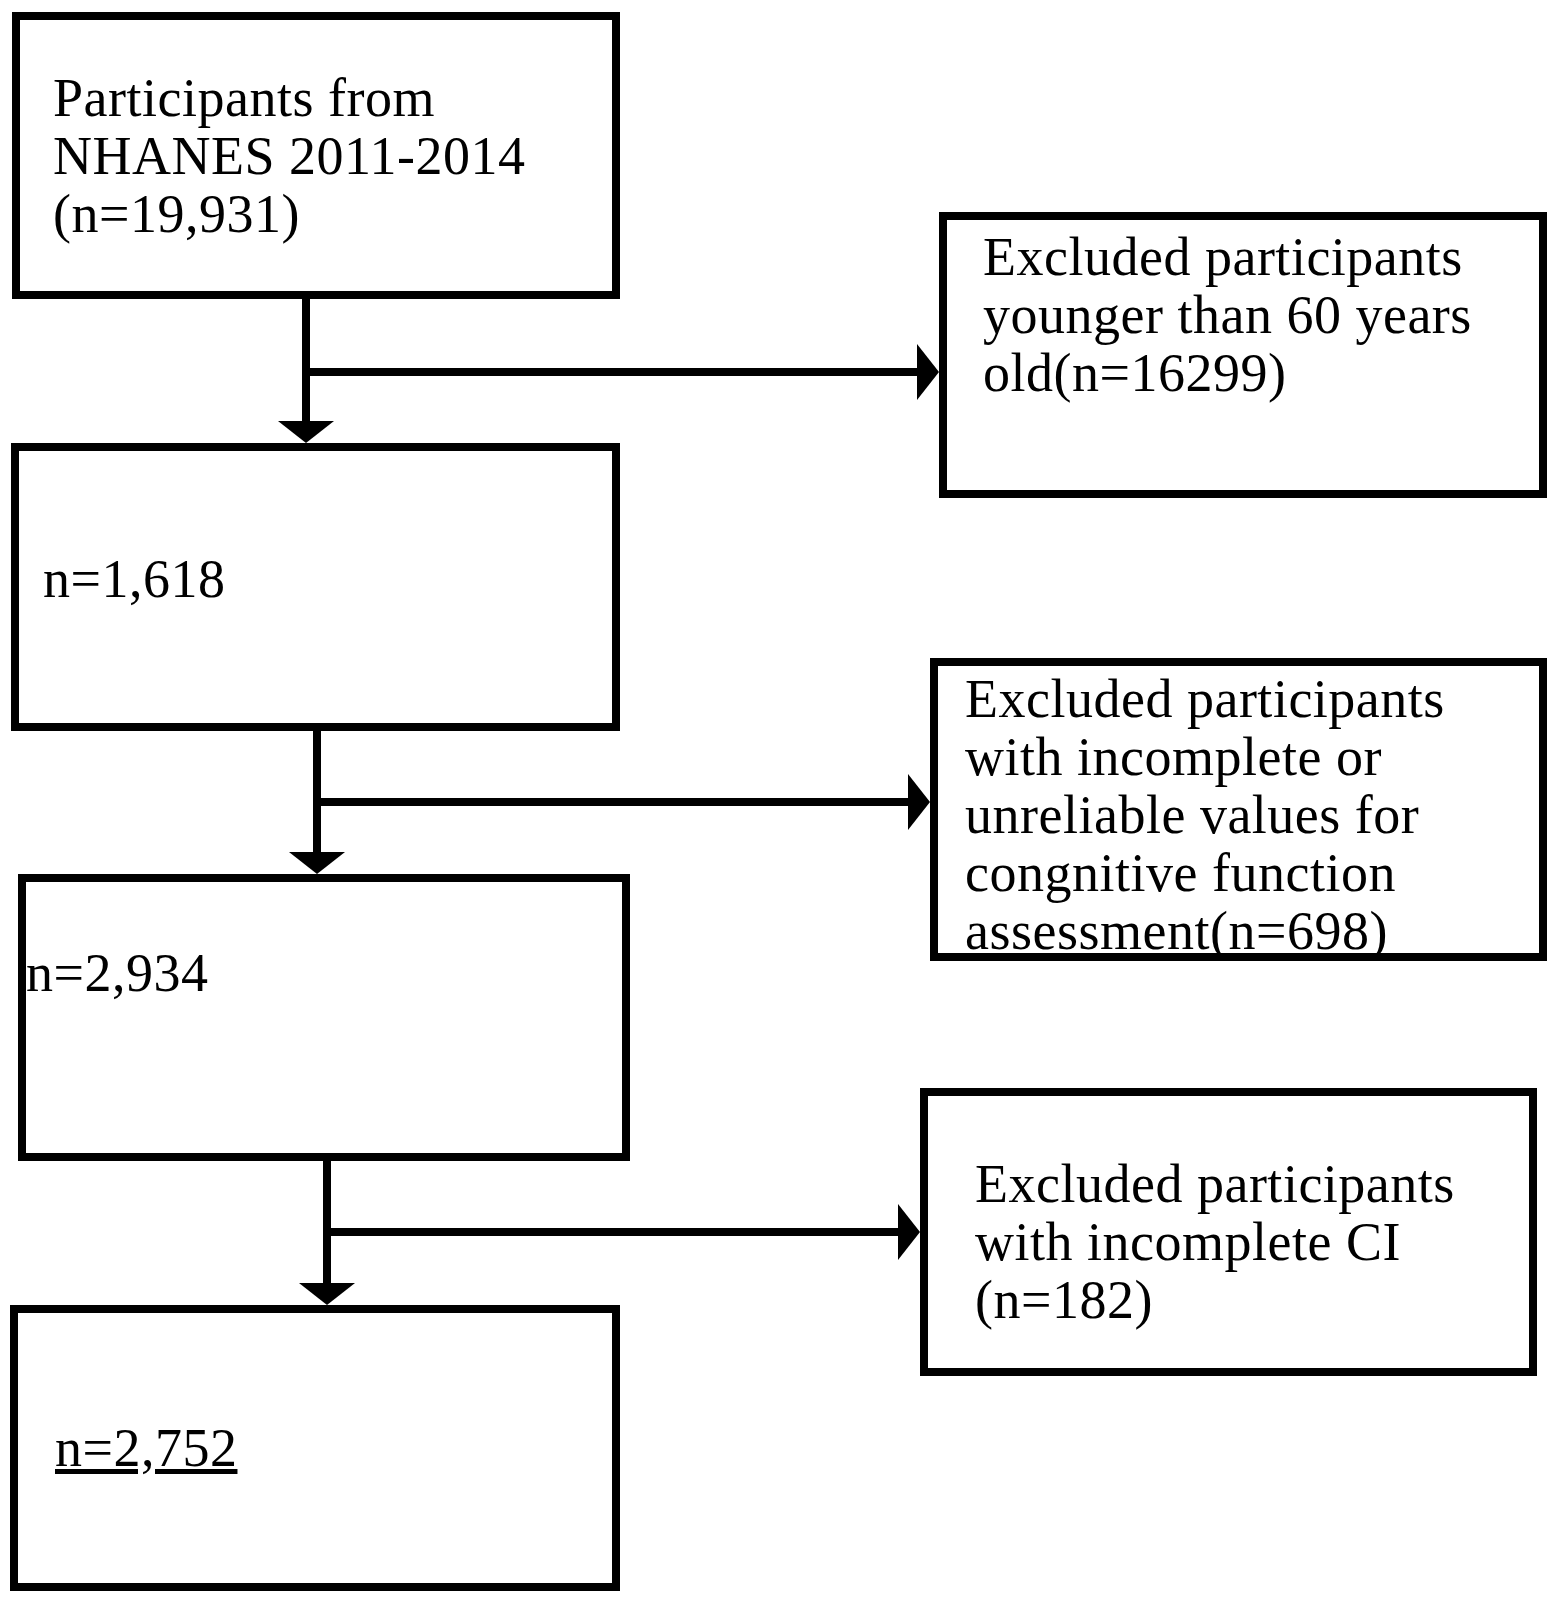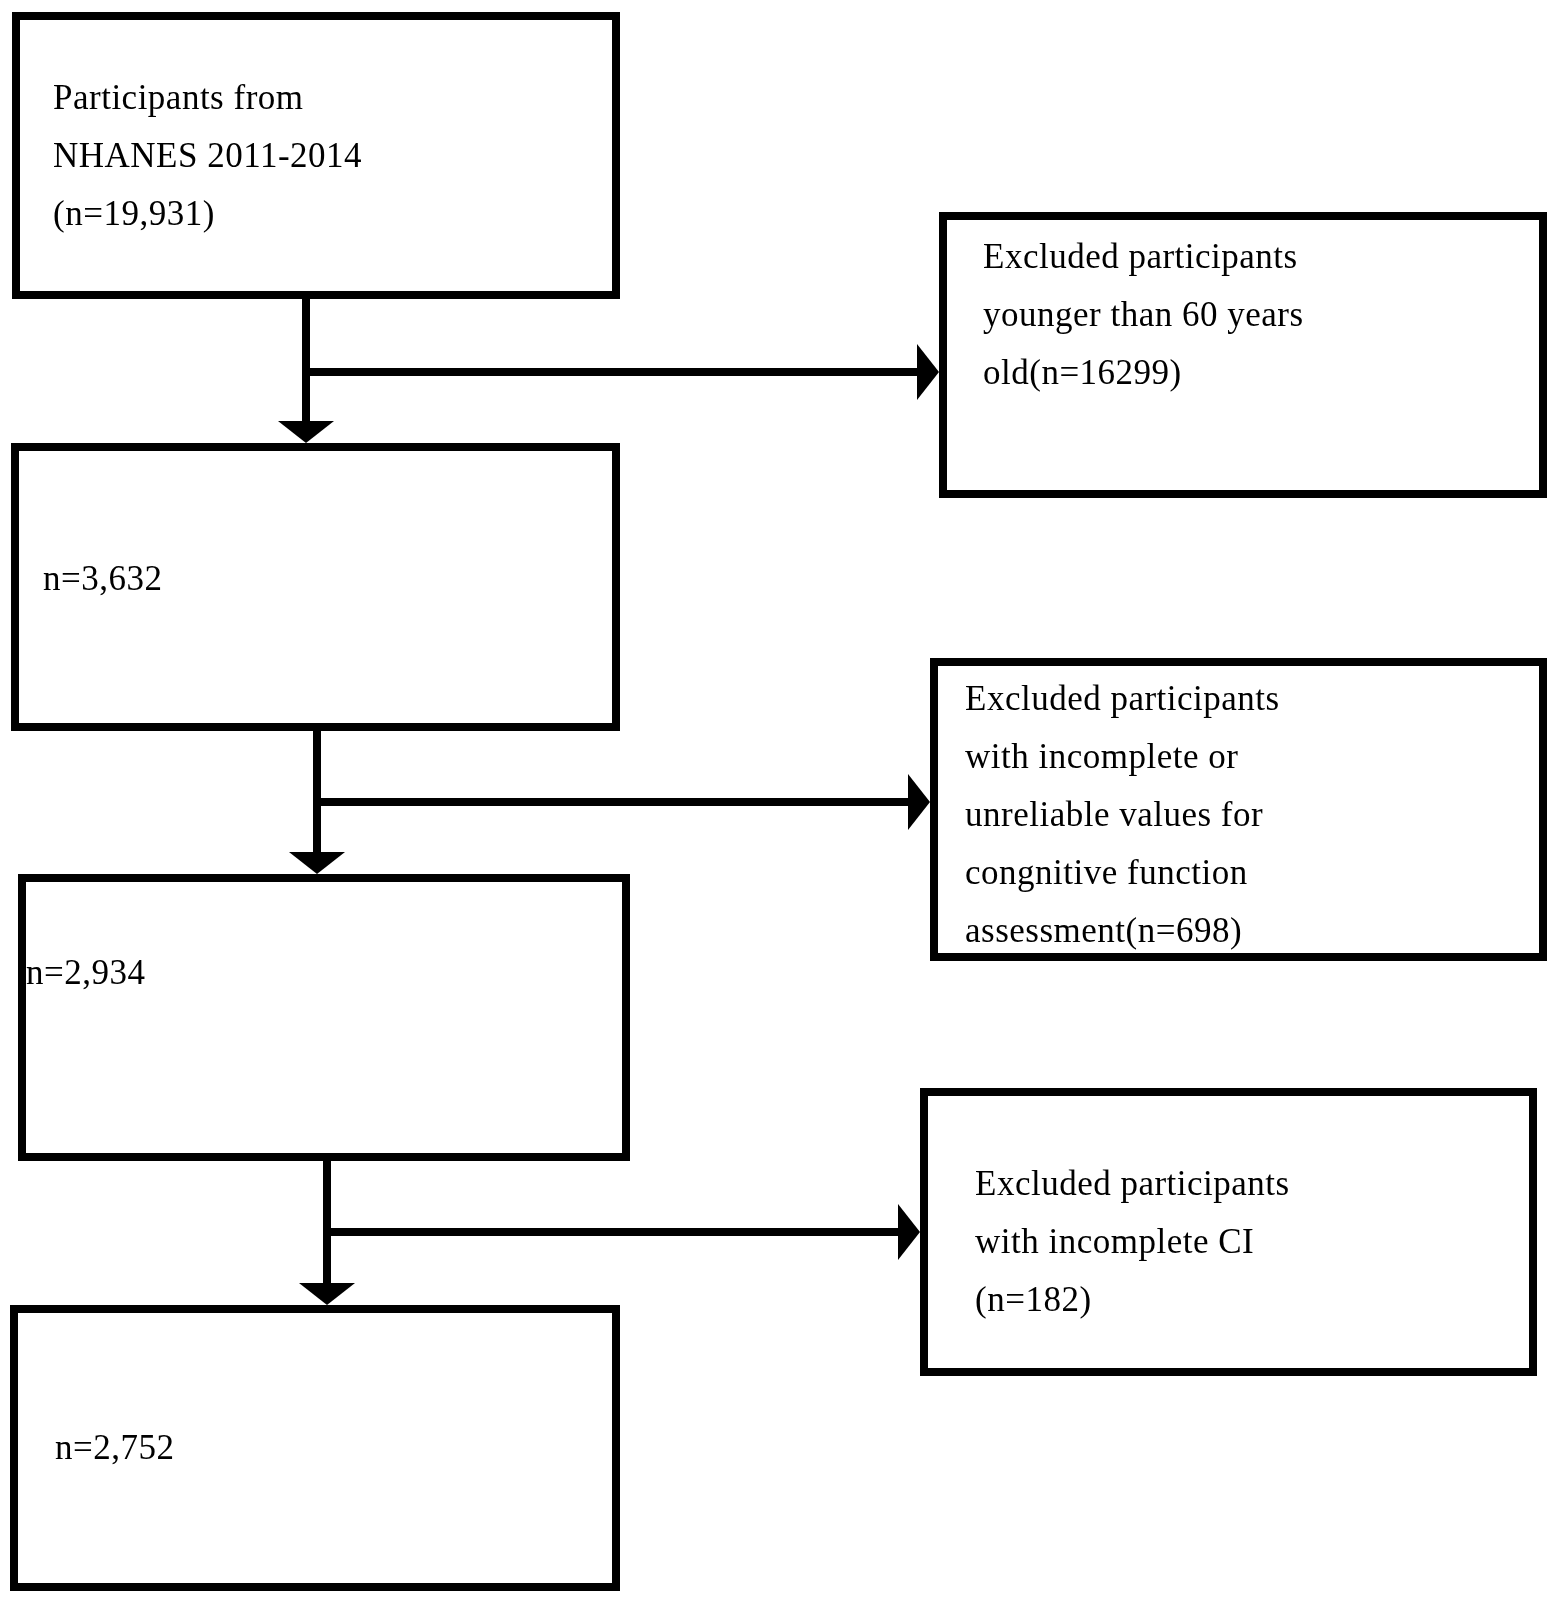--- a/index.html
+++ b/index.html
@@ -20,33 +20,33 @@
     box-sizing: border-box;
     border: 8px solid #000000;
     background: #ffffff;
     display: flex;
     align-items: center;
   }
   .box.top-align {
     align-items: flex-start;
   }
   .box-text {
-    font-size: 35px;
+    font-size: 54px;
     line-height: 58px;
     color: #000000;
     white-space: pre-line;
     letter-spacing: 0.5px;
   }
   
   #box1 { left: 12px;  top: 12px;   width: 608px; height: 287px; padding-left: 33px; }
   #box2 { left: 11px;  top: 443px;  width: 609px; height: 288px; padding-left: 24px; }
   #box2 .box-text { transform: translateY(-8px); }
   #box3 { left: 18px;  top: 874px;  width: 612px; height: 287px; }
   #box3 .box-text { transform: translateY(-45px); }
-  #box4 { left: 10px;  top: 1305px; width: 610px; height: 286px; padding-left: 37px; }
+  #box4 { left: 10px;  top: 1305px; width: 610px; height: 286px; padding-left: 37px; text-decoration: underline; }
   
   #excl1 { left: 939px; top: 212px;  width: 608px; height: 286px; padding: 8px 10px 0 36px; }
   #excl2 { left: 930px; top: 658px;  width: 617px; height: 303px; padding: 4px 10px 0 27px; }
   #excl3 { left: 920px; top: 1088px; width: 617px; height: 288px; padding-left: 47px; }
   #excl3 .box-text { transform: translateY(10px); }
   
   .line {
     position: absolute;
     background: #000000;
   }
@@ -85,21 +85,21 @@
 
 <div class="canvas">
 
   <div class="box" id="box1">
     <div class="box-text">Participants from
 NHANES 2011-2014
 (n=19,931)</div>
   </div>
 
   <div class="box" id="box2">
-    <div class="box-text">n=3,632</div>
+    <div class="box-text">n=1,618</div>
   </div>
 
   <div class="box" id="box3">
     <div class="box-text">n=2,934</div>
   </div>
 
   <div class="box" id="box4">
     <div class="box-text">n=2,752</div>
   </div>
 

